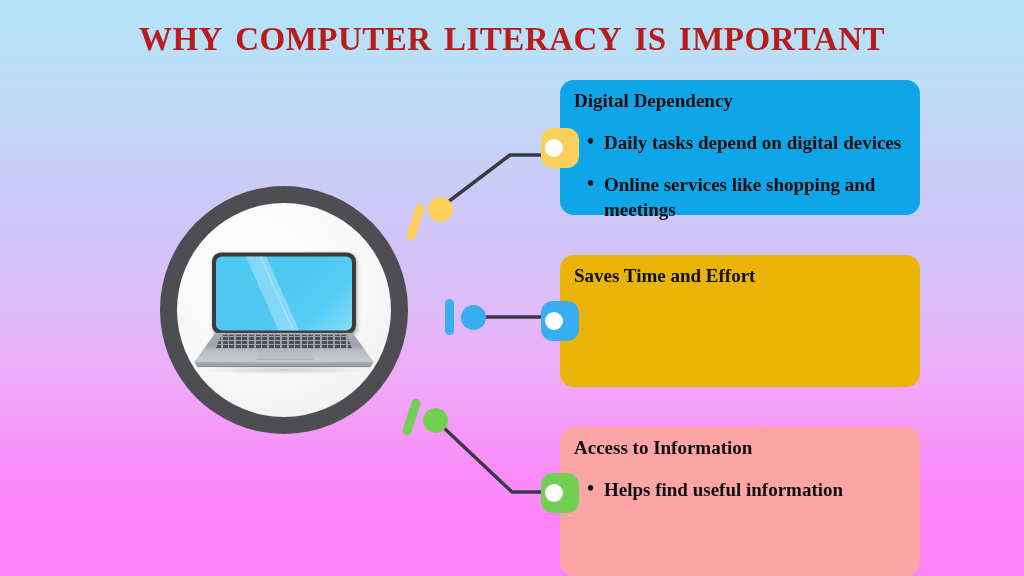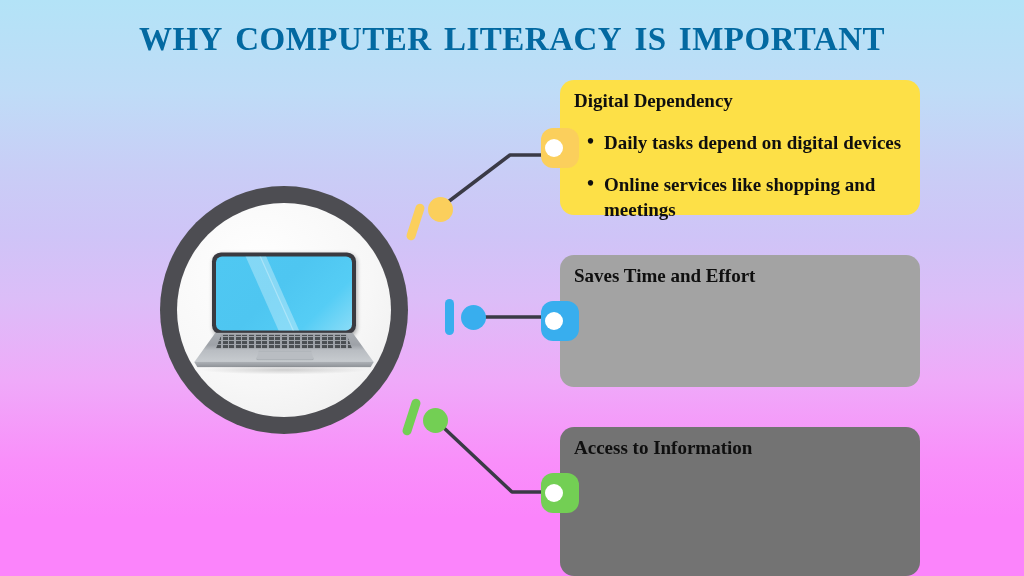--- a/index.html
+++ b/index.html
@@ -23,21 +23,21 @@
   
   #title {
     position:absolute;
     top:6px; left:0; width:1024px;
     text-align:center;
     font-family:"Liberation Serif", serif;
     font-weight:bold;
     font-size:47px;
     line-height:56px;
     letter-spacing:0.5px;
-    color:#0369a1;
+    color:#b91c1c;
     font-variant:small-caps;
     text-transform:lowercase;
     white-space:nowrap;
   }
   #title::first-letter { font-size:47px; }
 
   
   #laptop-wrap {
     position:absolute;
     left:160px; top:186px;
@@ -176,23 +176,23 @@
   }
   .notch .dot {
     position:absolute;
     left:4px; top:50%;
     transform:translateY(-50%);
     width:18px; height:18px;
     border-radius:50%;
     background:#ffffff;
   }
 
-  #box-yellow { left:560px; top:80px;  width:360px; height:135px; background:#fde047; }
-  #box-blue   { left:560px; top:255px; width:360px; height:132px; background:#a3a3a3;font-family:Liberation Serif, serif; }
-  #box-green  { left:560px; top:427px; width:360px; height:149px; background:#737373; }
+  #box-yellow { left:560px; top:80px;  width:360px; height:135px; background:#0ea5e9; }
+  #box-blue   { left:560px; top:255px; width:360px; height:132px; background:#eab308;font-family:Liberation Serif, serif; }
+  #box-green  { left:560px; top:427px; width:360px; height:149px; background:#fca5a5; }
 
   
   svg#connectors {
     position:absolute; left:0; top:0;
     width:1024px; height:576px;
     pointer-events:none;
   }
   .accent-slash {
     position:absolute;
     width:9px; height:38px;
@@ -269,14 +269,15 @@
   <ul>
   </ul>
 </div>
 
 <div class="box" id="box-green">
   <div class="notch" style="background:#73CF54; top:44%;">
     <div class="dot"></div>
   </div>
   <div class="heading">Access to Information</div>
   <ul>
+    <li>Helps find useful information</li>
   </ul>
 </div>
 
 </body></html>

